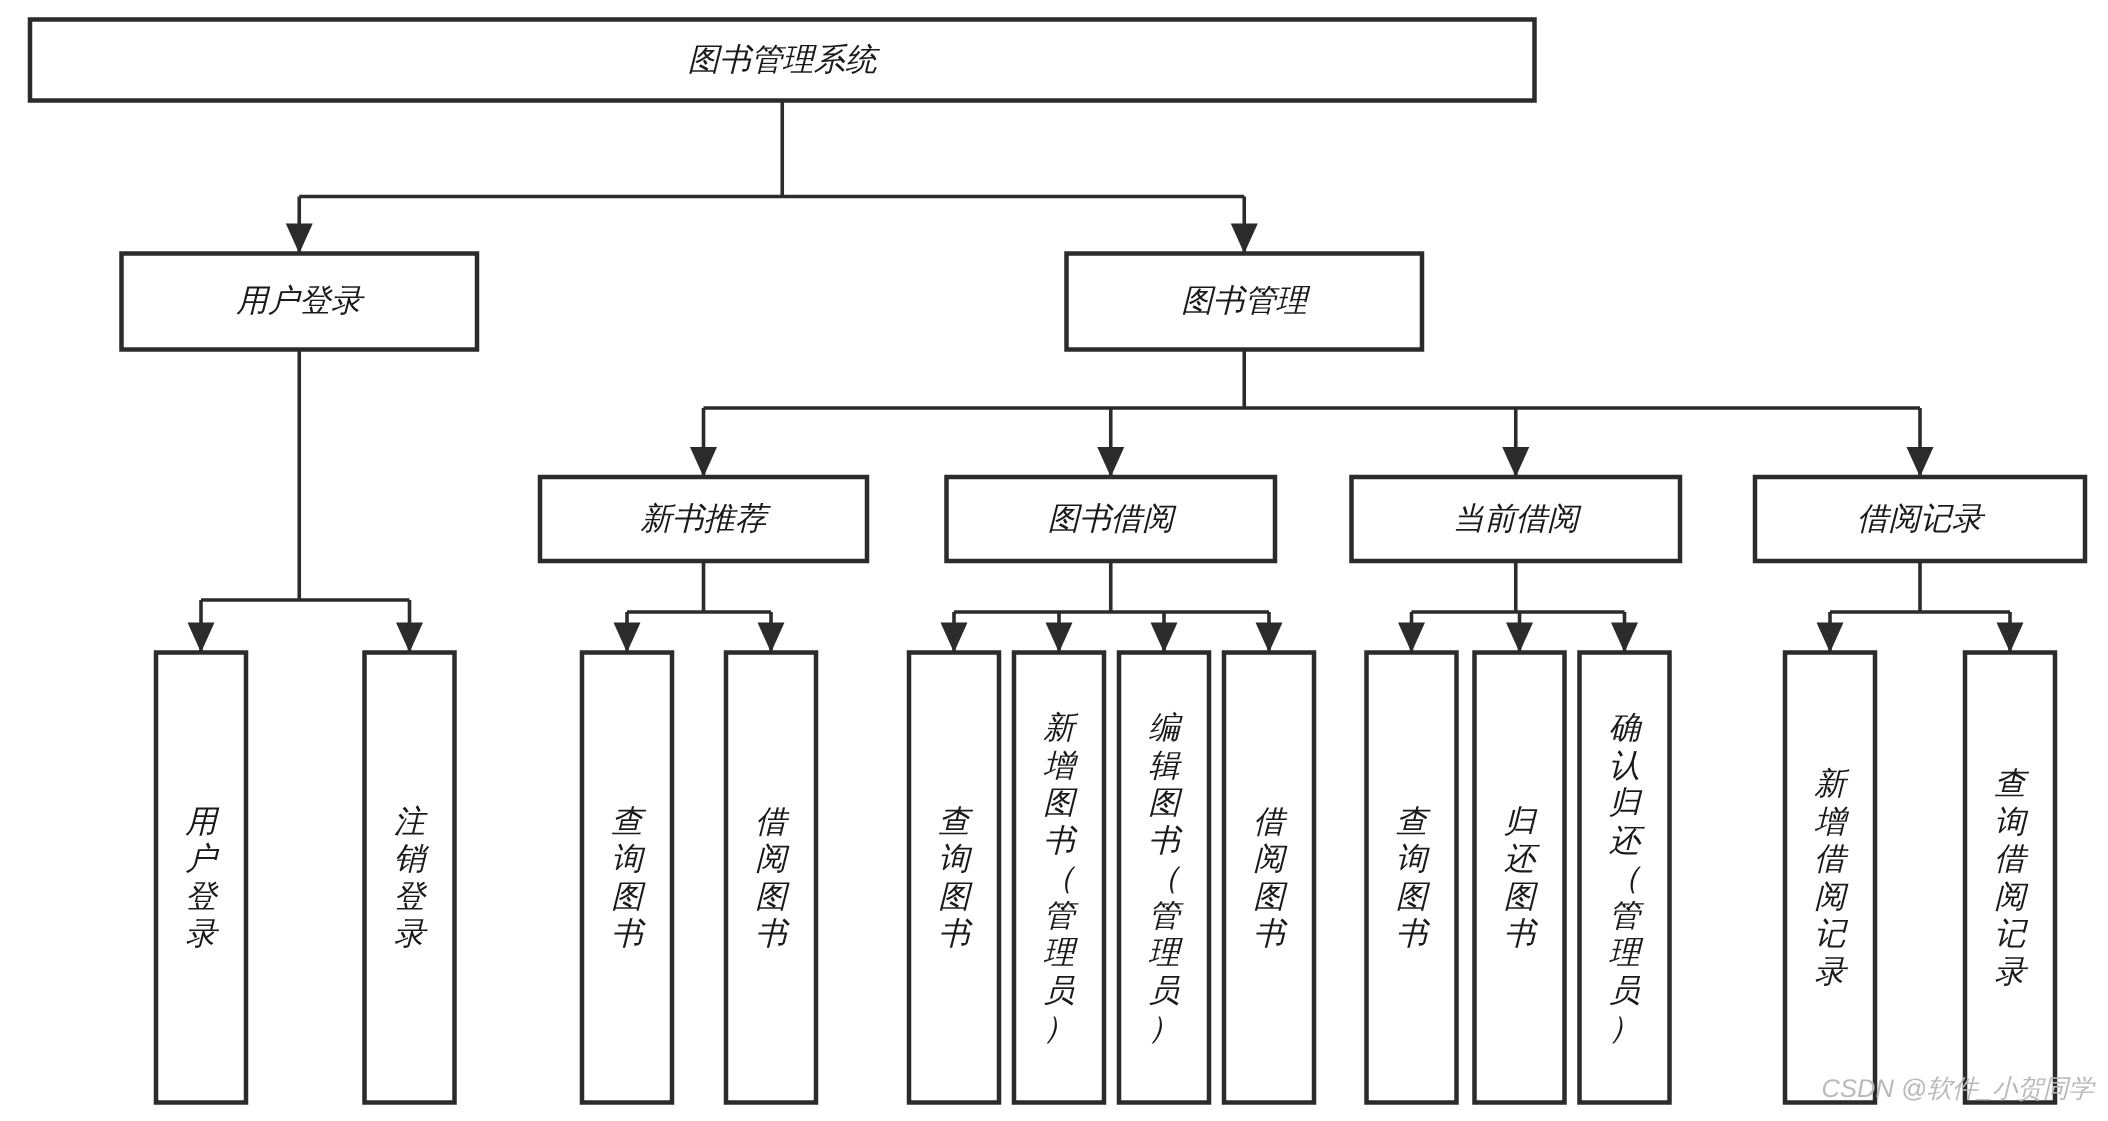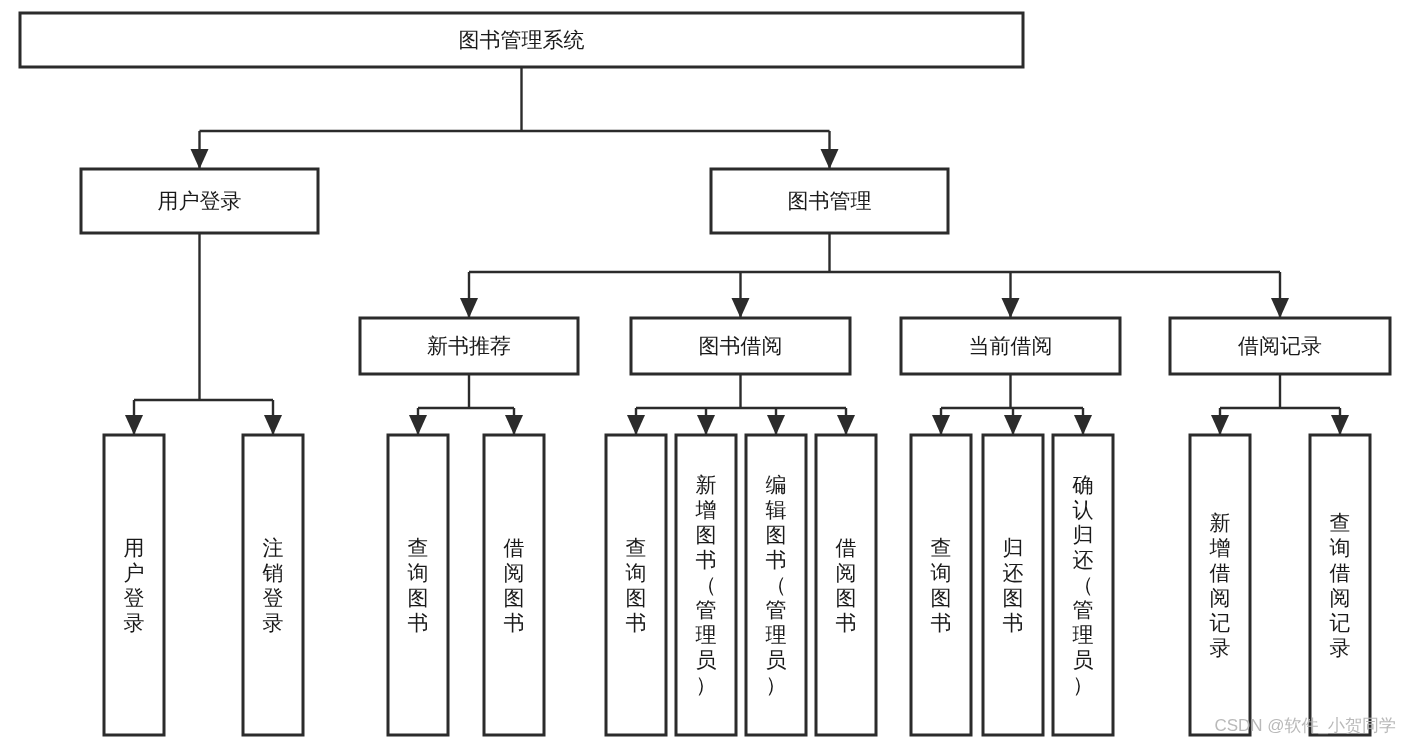--- a/index.html
+++ b/index.html
@@ -11,20 +11,21 @@
     width: 1405px;
     height: 747px;
     font-family: "Liberation Sans", "DejaVu Sans", sans-serif;
     overflow: hidden;
   }
   #diagram-root {
     position: relative;
     width: 1405px;
     height: 747px;
     background: #ffffff;
+    font-style: italic;
   }
   svg.diagram-canvas {
     position: absolute;
     top: 0;
     left: 0;
     width: 1405px;
     height: 747px;
   }
   .node-box {
     fill: #ffffff;

